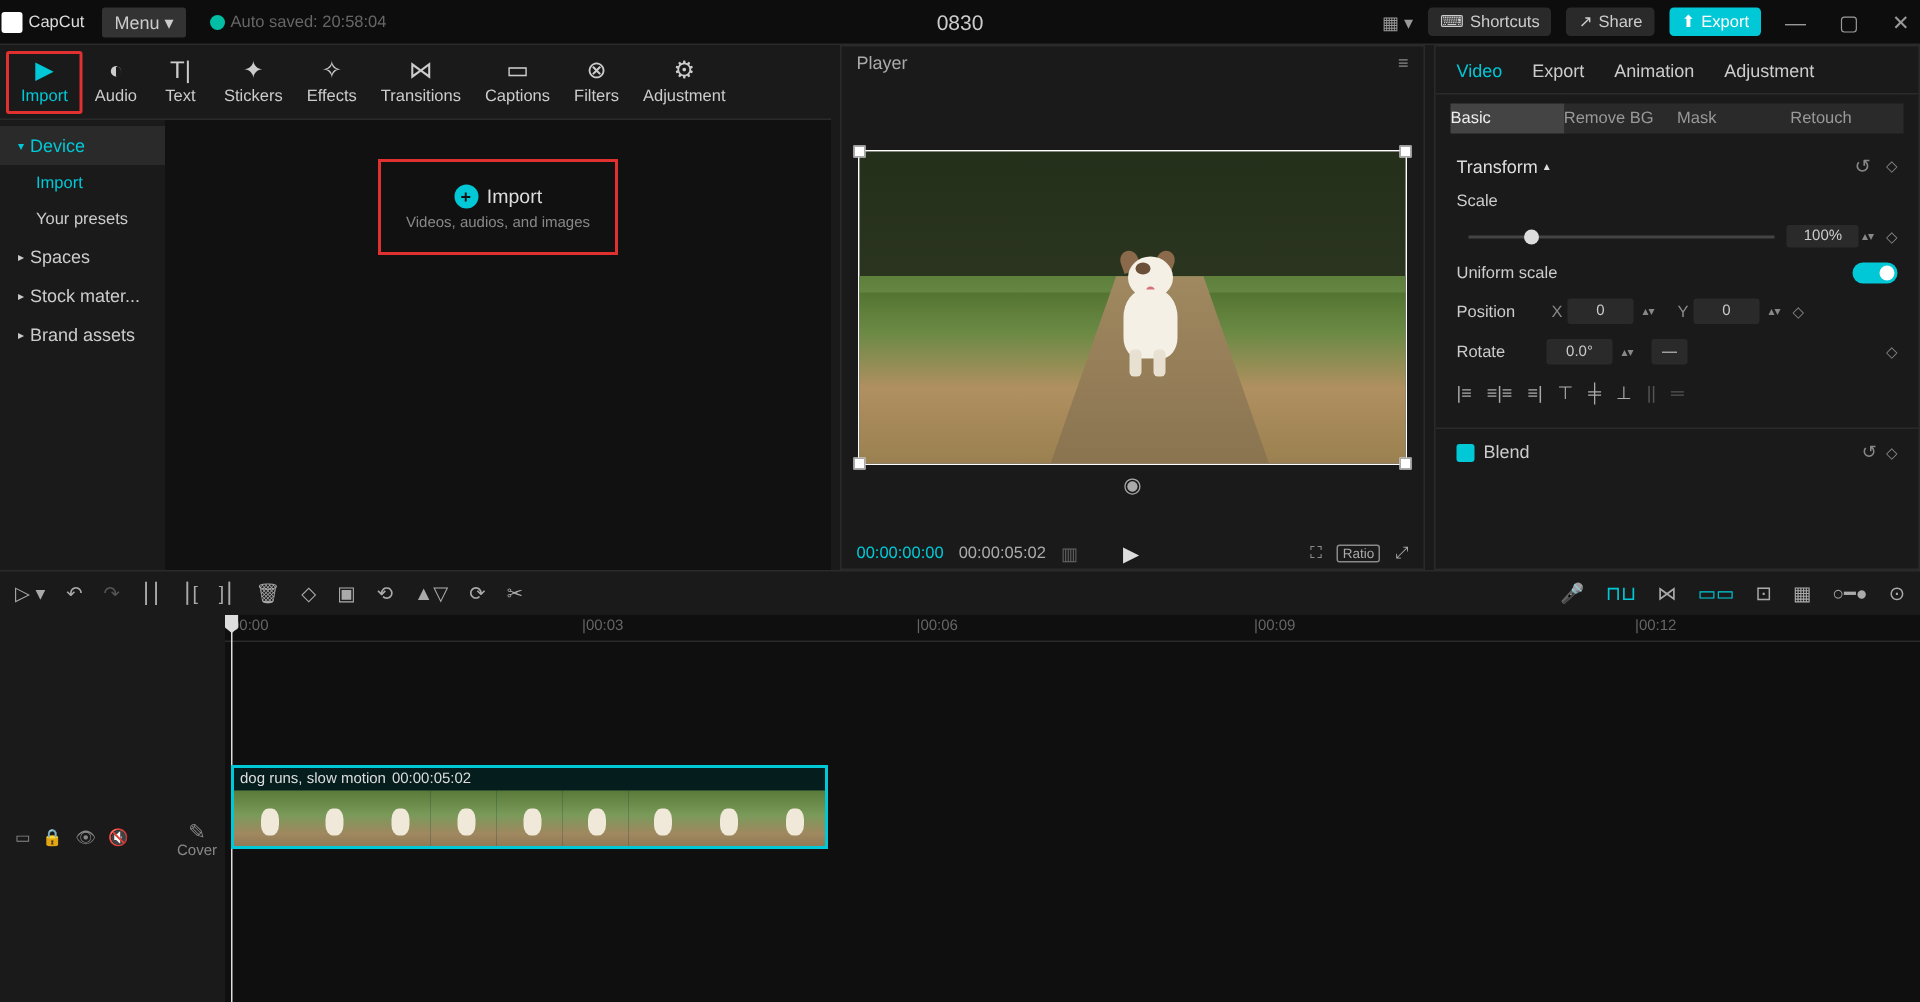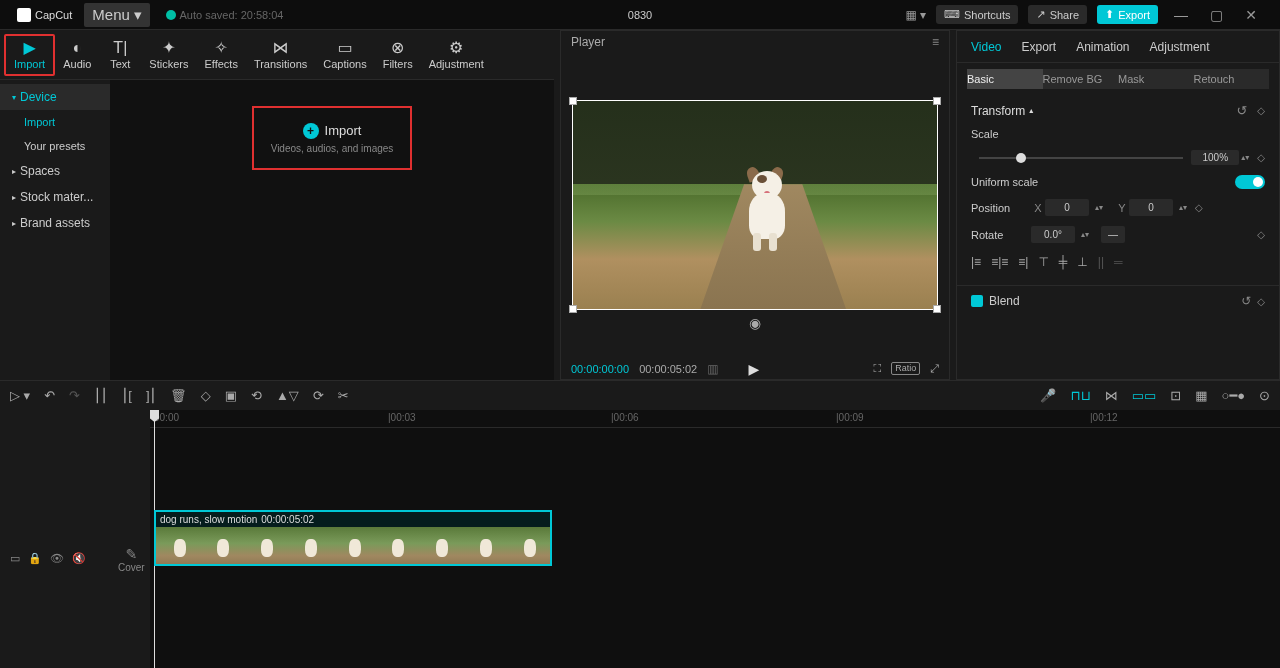--- a/index.html
+++ b/index.html
@@ -1,25 +1,25 @@
 <!DOCTYPE html>
 <html><head>
 <meta charset="utf-8">
 <style>
 * { box-sizing: border-box; margin: 0; padding: 0; }
 body { background:#1a1a1a; color:#ccc; font-family:"Segoe UI",Arial,sans-serif; font-size:12px; width:1280px; height:668px; overflow:hidden; position:relative; }
 
 
-.topbar { height:30px; background:#0d0d0d; display:flex; align-items:center; padding:0 17px; border-bottom:1px solid #2a2a2a; }
+.topbar { height:30px; background:#0d0d0d; display:flex; align-items:center; padding:0 1px; border-bottom:1px solid #2a2a2a; }
 .logo { display:flex; align-items:center; gap:4px; color:#ddd; font-size:11px; }
 .logo-icon { width:14px; height:14px; background:#fff; border-radius:2px; }
-.menu-btn { margin-left:12px; background:#333; padding:3px 8px; border-radius:2px; font-size:15px; cursor:pointer; }
+.menu-btn { margin-left:12px; background:#333; padding:3px 8px; border-radius:2px; font-size:12px; cursor:pointer; }
 .autosave { margin-left:16px; color:#666; font-size:11px; display:flex; align-items:center; gap:4px; }
 .autosave-dot { width:10px; height:10px; background:#00bfa5; border-radius:50%; }
-.project-name { position:absolute; left:50%; transform:translateX(-50%); color:#ccc; font-size:11px; }
+.project-name { position:absolute; left:50%; transform:translateX(-50%); color:#ccc; font-size:14px; }
 .top-right { margin-left:auto; display:flex; align-items:center; gap:10px; }
 .top-right .btn { display:flex; align-items:center; gap:4px; padding:3px 8px; border-radius:3px; font-size:11px; cursor:pointer; }
 .btn-dark { background:#2a2a2a; }
 .btn-export { background:#00c8d6; color:#fff; }
 .win-ctrl { color:#999; font-size:14px; padding:0 6px; cursor:pointer; }
 
 
 .main { display:flex; height:350px; }
 .left-panel { width:554px; display:flex; flex-direction:column; }
 .tab-row { height:50px; background:#1a1a1a; display:flex; align-items:center; padding:0 4px; border-bottom:1px solid #2a2a2a; }
@@ -90,21 +90,21 @@
 .slider-thumb { position:absolute; left:18%; top:-4px; width:10px; height:10px; background:#ddd; border-radius:50%; }
 .val-box { width:48px; background:#2a2a2a; text-align:center; padding:2px 0; border-radius:2px; font-size:10px; }
 .stepper { width:12px; color:#888; font-size:8px; text-align:center; }
 .kf-dia { color:#888; font-size:10px; margin-left:6px; }
 .toggle { width:30px; height:14px; background:#00c8d6; border-radius:7px; position:relative; margin-left:auto; }
 .toggle-knob { width:10px; height:10px; background:#fff; border-radius:50%; position:absolute; right:2px; top:2px; }
 .xy-label { width:14px; text-align:center; color:#888; }
 .num-box { width:44px; background:#2a2a2a; text-align:center; padding:3px 0; border-radius:2px; font-size:10px; margin-right:4px; }
 .align-row { display:flex; gap:10px; margin-top:12px; color:#aaa; font-size:12px; }
 .align-row span { cursor:pointer; }
-.blend-row { display:flex; align-items:center; padding:8px 14px; border-top:1px solid #2a2a2a; margin-top:8px; }
+.blend-row { display:flex; align-items:flex-end; padding:8px 14px; border-top:1px solid #2a2a2a; margin-top:8px; }
 .blend-check { width:12px; height:12px; background:#00c8d6; border-radius:2px; margin-right:6px; }
 
 
 .tl-toolbar { height:30px; background:#1a1a1a; border-top:1px solid #2a2a2a; display:flex; align-items:center; padding:0 10px; gap:14px; color:#aaa; font-size:13px; }
 .tl-toolbar .tool { cursor:pointer; }
 .tl-toolbar .sep { flex:1; }
 .tl-toolbar .teal { color:#00c8d6; }
 
 
 .timeline { height:258px; background:#0f0f0f; position:relative; display:flex; }

